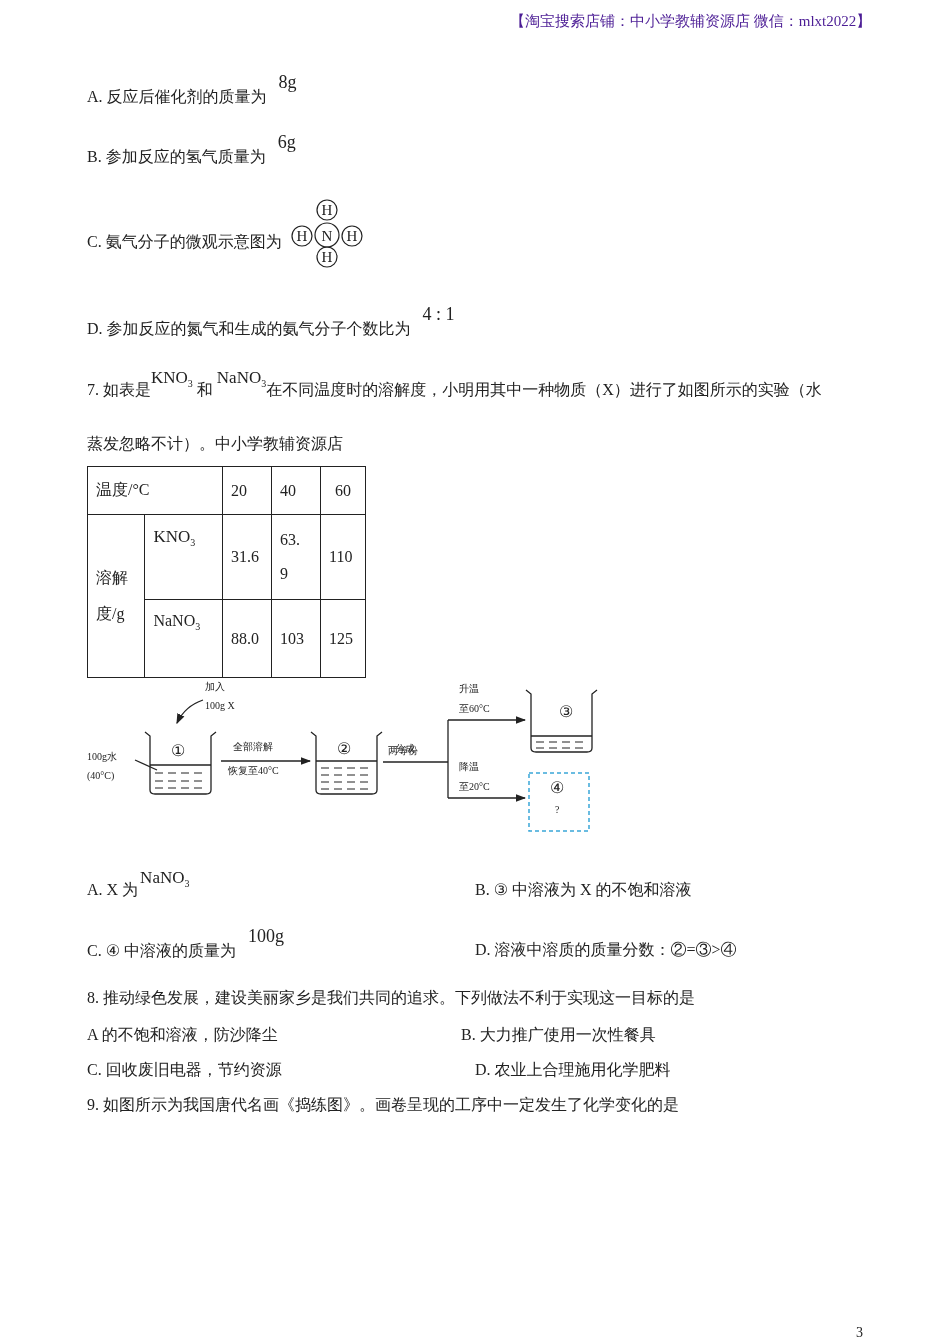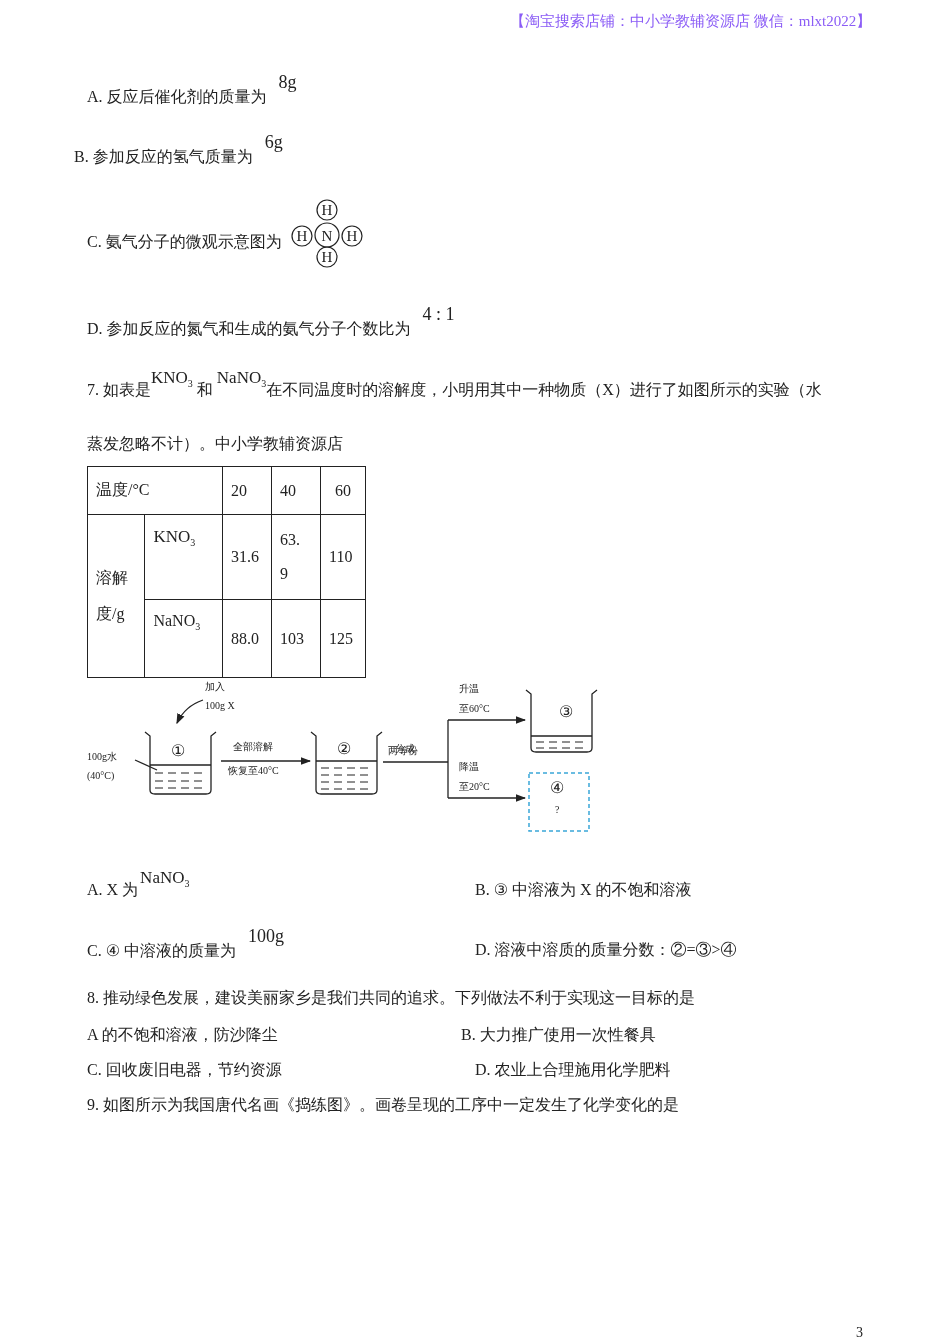--- a/index.html
+++ b/index.html
@@ -1,21 +1,21 @@
 <!DOCTYPE html>
 <html><head>
 <meta charset="utf-8">
 <style>
   html, body { margin:0; padding:0; }
   body {
     width:950px; height:1344px; background:#ffffff; position:relative; overflow:hidden;
     font-family: "Liberation Serif", "DejaVu Serif", serif; color:#222;
   }
   .abs { position:absolute; white-space:nowrap; }
-  .header { top:12px; left:510px; font-size:15px; color:#8b5cf6; }
+  .header { top:12px; left:510px; font-size:15px; color:#4c1d95; }
   .opt { font-size:16px; }
   .sup { font-size:18px; position:relative; top:-14px; margin-left:12px; }
   .sub { font-size:10px; position:relative; top:4px; }
   .q { font-size:16px; }
   .formula { font-size:17px; position:relative; top:-12px; }
   .pagenum { top:1325px; left:856px; font-size:14px; }
 
   
   table.sol { position:absolute; left:87px; top:466px; border-collapse:collapse; font-size:16px; }
   table.sol td { border:1.5px solid #222; padding:0 8px; vertical-align:middle; }
@@ -29,21 +29,21 @@
   .diagram .lbl { position:absolute; white-space:nowrap; font-size:10px; }
 </style>
 </head>
 <body>
 
 <div class="abs header">【淘宝搜索店铺：中小学教辅资源店  微信：mlxt2022】</div>
 
 <div class="abs opt" style="top:86px;left:87px;">
   <span>A. 反应后催化剂的质量为</span><span class="sup">8g</span>
 </div>
-<div class="abs opt" style="top:146px;left:74px;">
+<div class="abs opt" style="top:146px;left:87px;">
   <span>B. 参加反应的氢气质量为</span><span class="sup">6g</span>
 </div>
 <div class="abs opt" style="top:232px;left:87px;">
   <span>C. 氨气分子的微观示意图为</span>
 </div>
 <svg class="mol" viewBox="0 0 75 70">
   <g fill="none" stroke="#222" stroke-width="1.2">
     <circle cx="37" cy="12" r="10"></circle>
     <circle cx="37" cy="37" r="12"></circle>
     <circle cx="12" cy="38" r="10"></circle>

